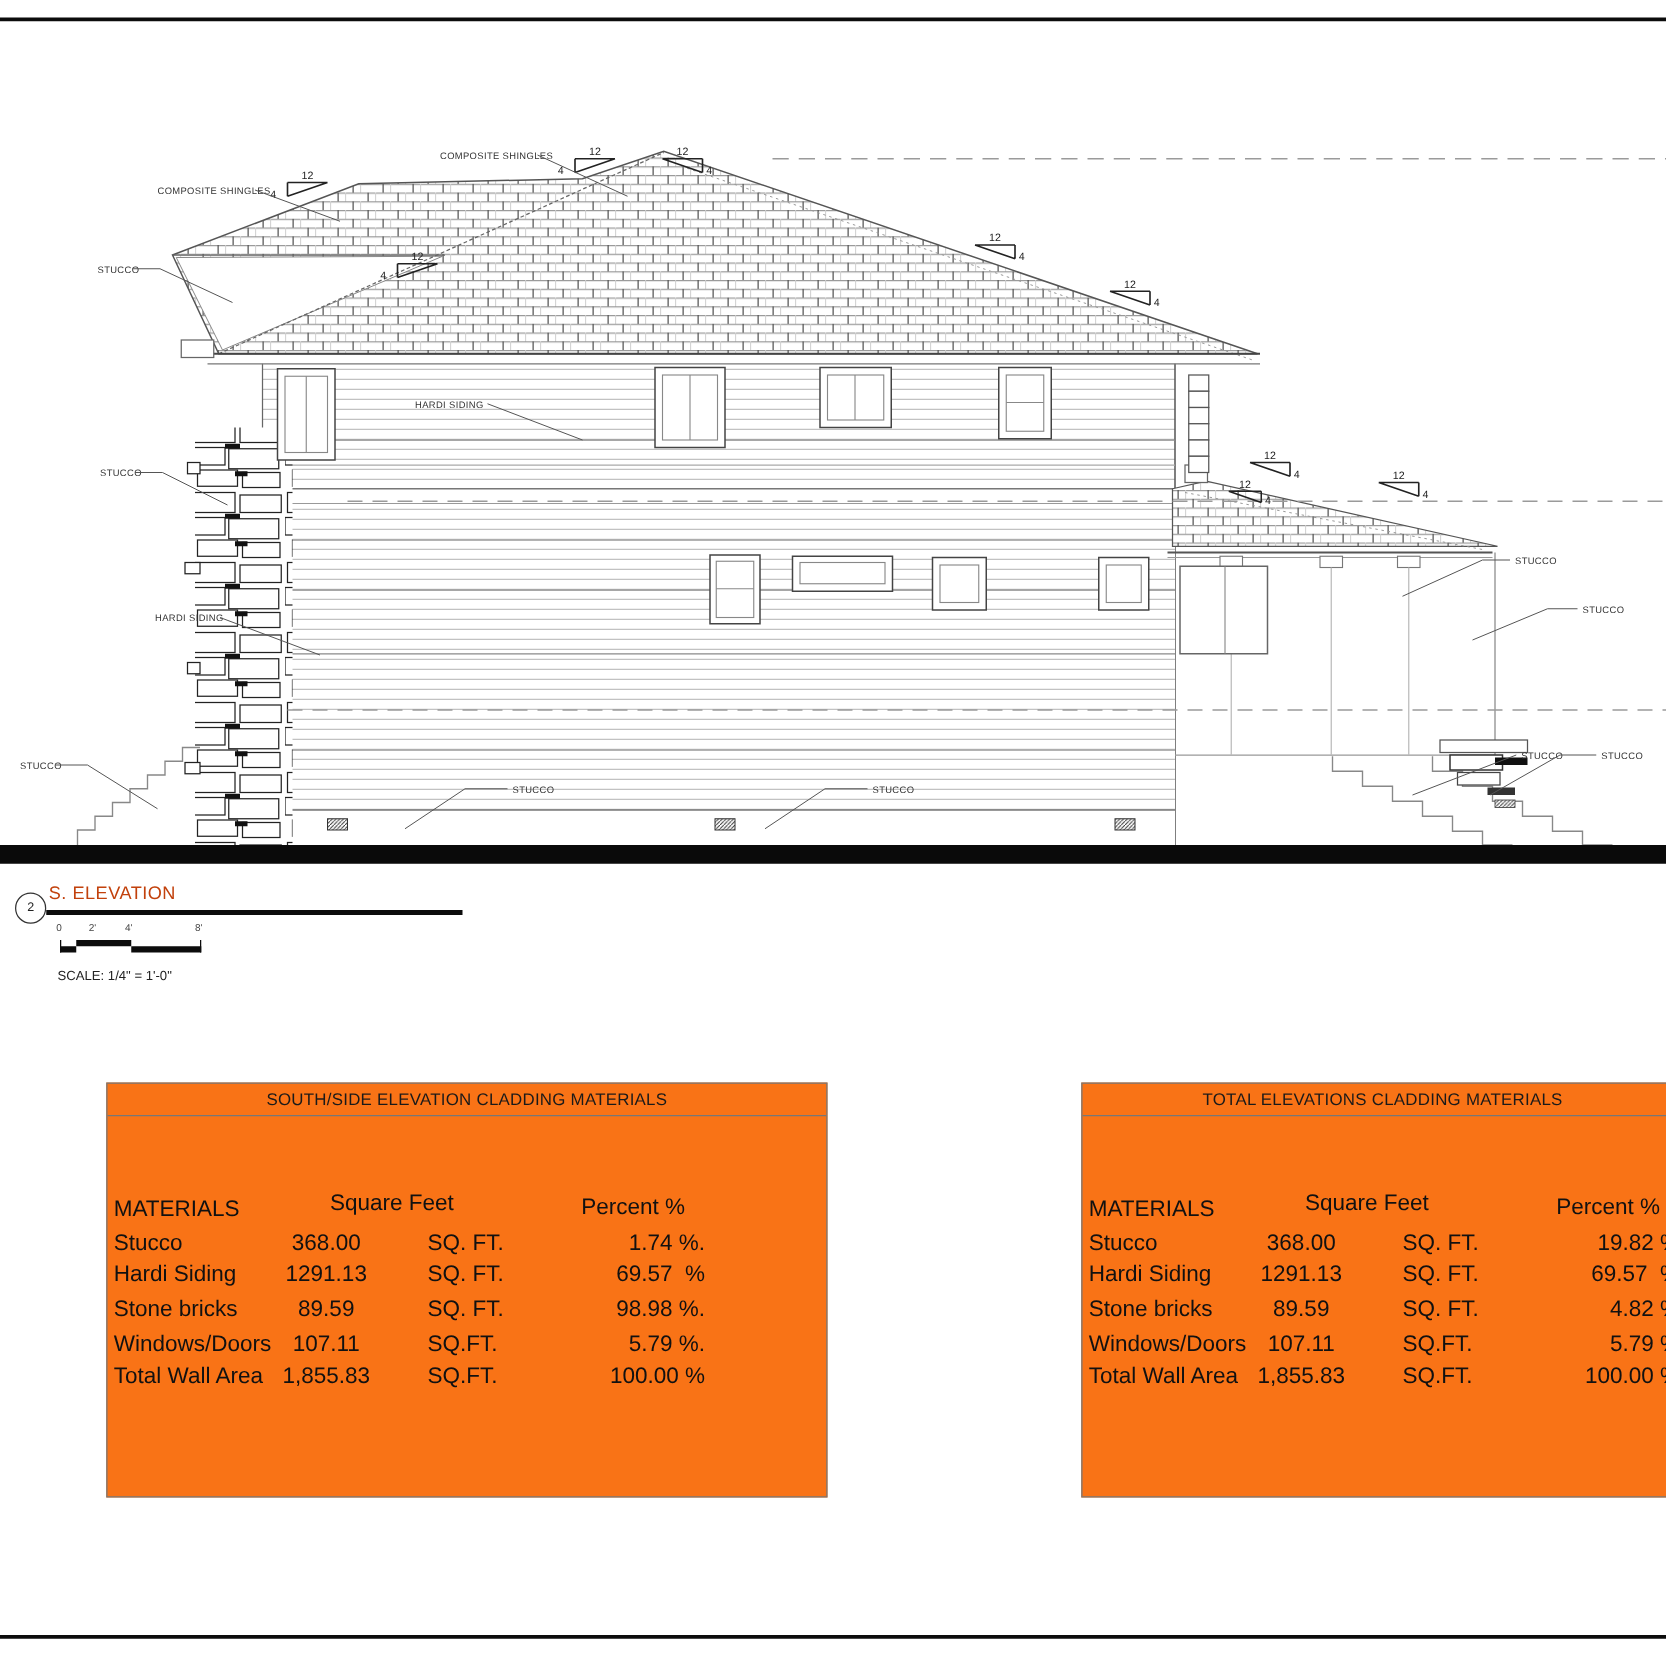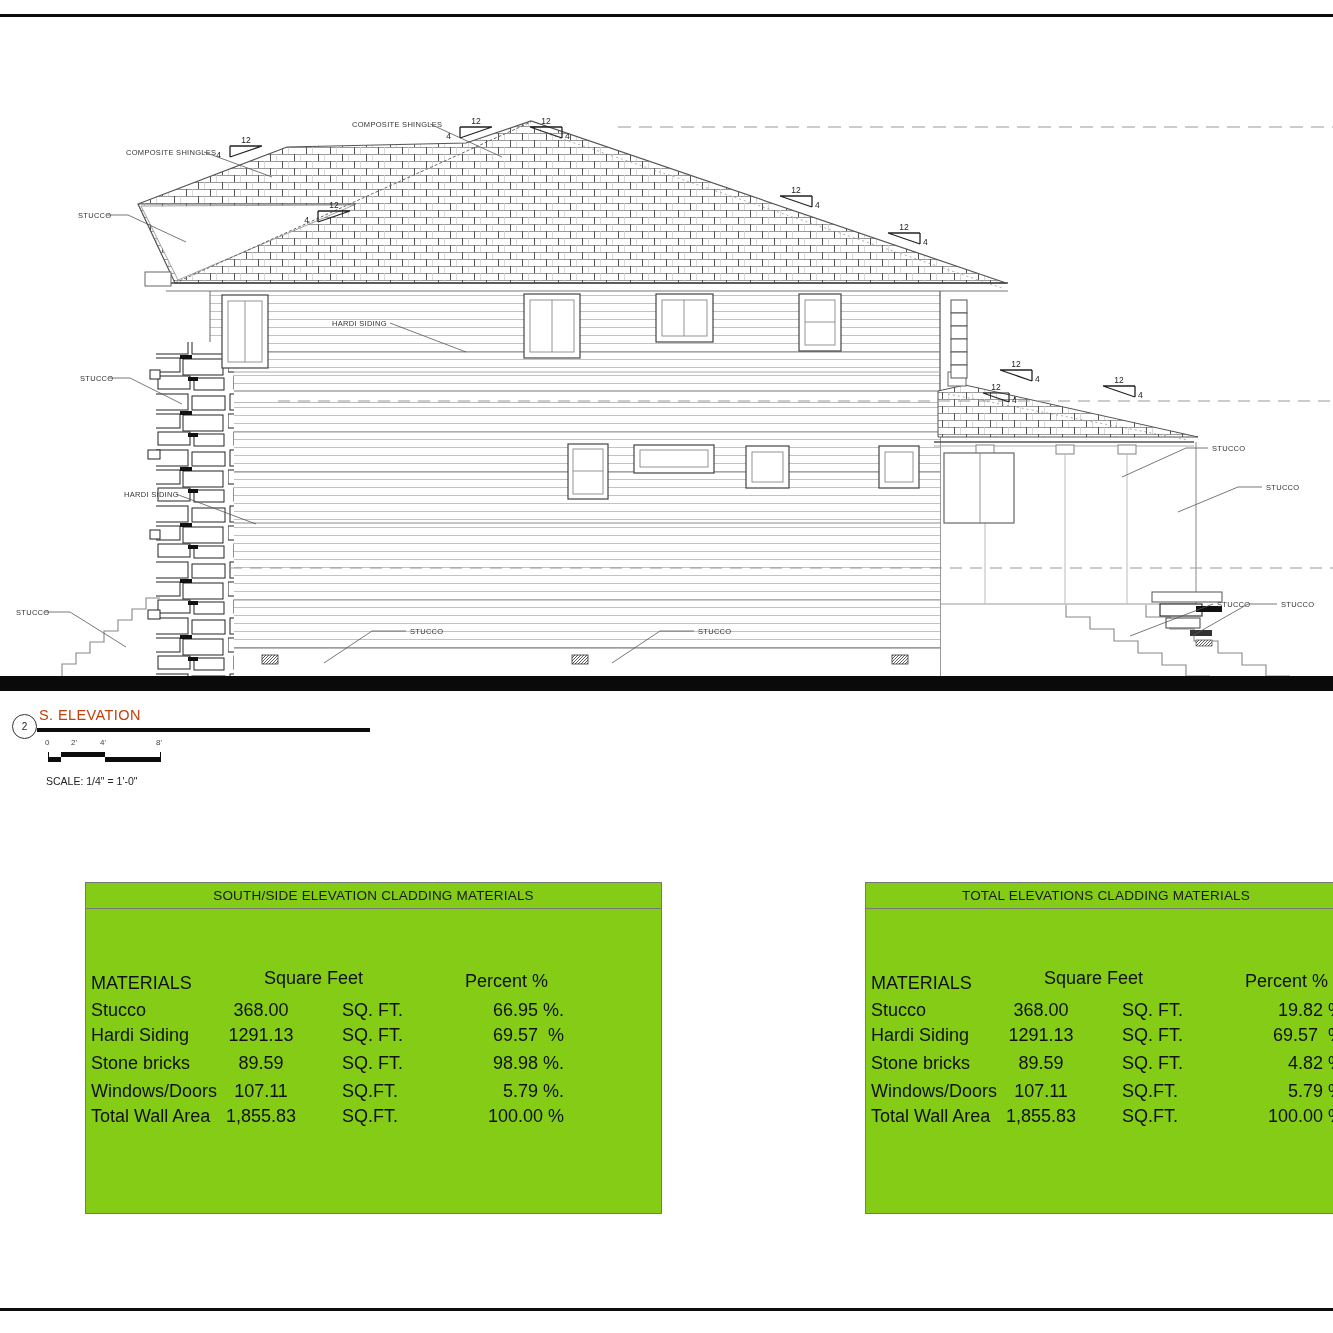--- a/index.html
+++ b/index.html
@@ -14,21 +14,21 @@
   .view-num-circle{position:absolute;left:12px;top:714px;width:23px;height:23px;
      border:1.3px solid #333;border-radius:50%;display:flex;align-items:center;
      justify-content:center;font-size:10px;color:#222;}
   .view-title{position:absolute;left:39px;top:707px;font-size:14.5px;color:#c2410c;letter-spacing:.4px;}
   .title-underline{position:absolute;left:37px;top:728px;width:333px;height:4px;background:#0c0c0c;}
   .scale-tick{position:absolute;top:738px;font-size:8px;color:#444;}
   .scale-bar{position:absolute;left:48px;top:752px;width:113px;height:10px;}
   .scale-bar .blk{position:absolute;background:#0c0c0c;}
   .scale-note{position:absolute;left:46px;top:775px;font-size:10.5px;color:#222;}
   
-  .tbl{position:absolute;border:1px solid #777;background:#84cc16;margin-top:16px;}
+  .tbl{position:absolute;border:1px solid #777;background:#f97316;}
   .tbl-title{position:absolute;left:0;right:0;top:0;height:25px;border-bottom:1px solid #777;
      display:flex;align-items:center;justify-content:center;font-size:13.5px;
      letter-spacing:.2px;color:#1a1a1a;}
   .cell{position:absolute;font-size:18px;color:#111;white-space:pre;}
   .val{text-align:center;}
   .pct{text-align:right;}
   .border-line{position:absolute;left:0;width:1333px;background:#0c0c0c;}
 </style>
 </head>
 <body>
@@ -321,21 +321,21 @@
 
 <div class="tbl" style="left:85px;top:866px;width:575px;height:330px">
   <div class="tbl-title">SOUTH/SIDE ELEVATION CLADDING MATERIALS</div>
   <span class="cell" style="left:5px;top:90px">MATERIALS</span>
   <span class="cell" style="left:178px;top:85px">Square Feet</span>
   <span class="cell" style="left:379px;top:88px">Percent %</span>
 
   <span class="cell" style="left:5px;top:117px">Stucco</span>
   <span class="cell val" style="left:100px;top:117px;width:150px">368.00</span>
   <span class="cell" style="left:256px;top:117px">SQ. FT.</span>
-  <span class="cell pct" style="left:330px;top:117px;width:148px">66.95 %.</span>
+  <span class="cell pct" style="left:330px;top:117px;width:148px">1.74 %.</span>
 
   <span class="cell" style="left:5px;top:142px">Hardi Siding</span>
   <span class="cell val" style="left:100px;top:142px;width:150px">1291.13</span>
   <span class="cell" style="left:256px;top:142px">SQ. FT.</span>
   <span class="cell pct" style="left:330px;top:142px;width:148px">69.57  %</span>
 
   <span class="cell" style="left:5px;top:170px">Stone bricks</span>
   <span class="cell val" style="left:100px;top:170px;width:150px">89.59</span>
   <span class="cell" style="left:256px;top:170px">SQ. FT.</span>
   <span class="cell pct" style="left:330px;top:170px;width:148px">98.98 %.</span>

